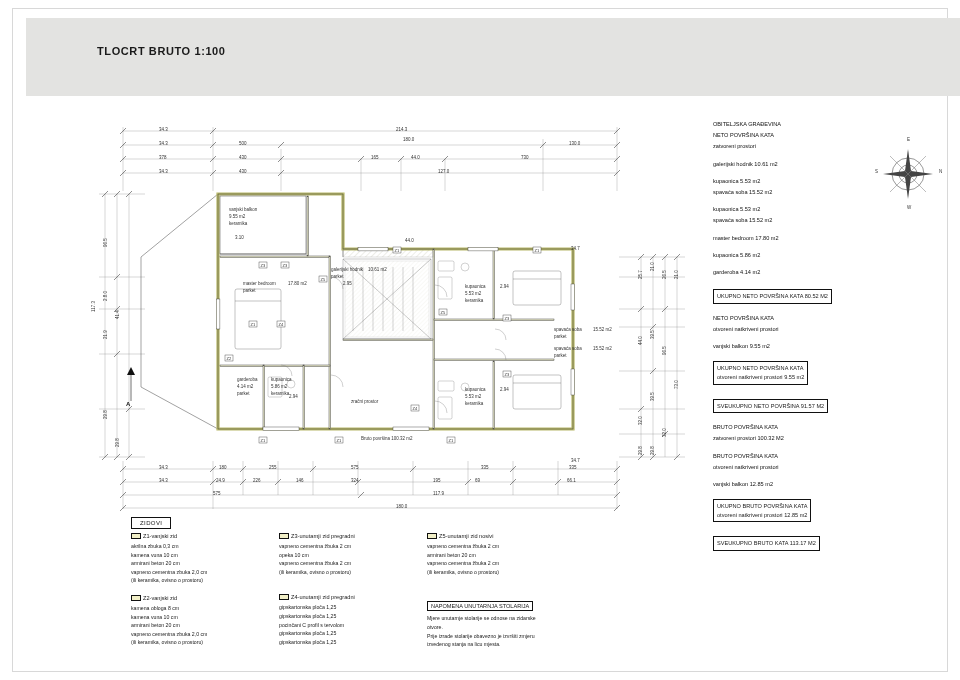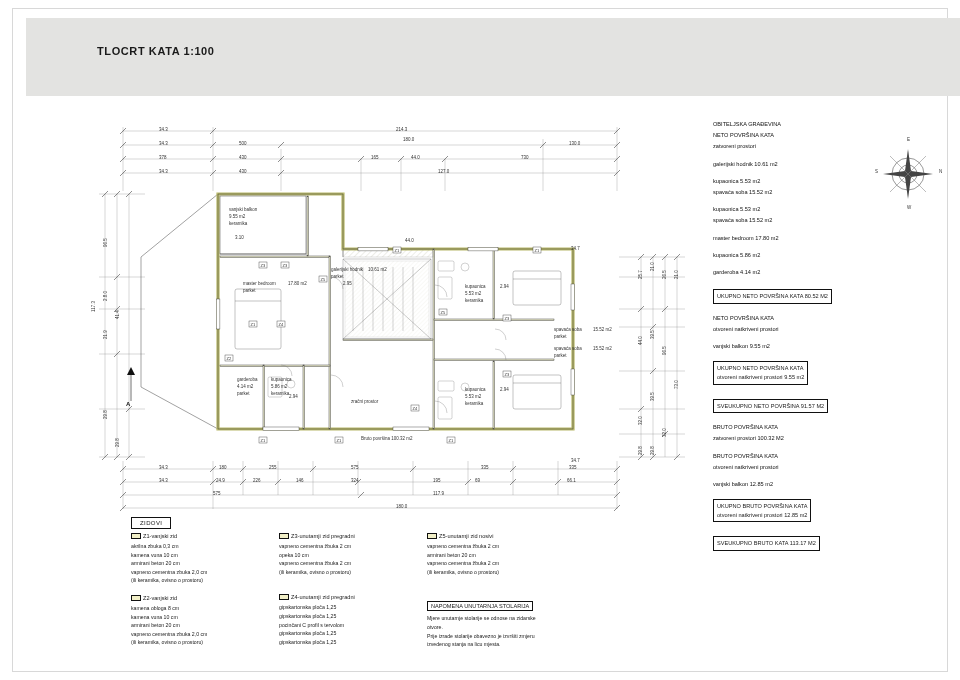--- a/index.html
+++ b/index.html
@@ -66,21 +66,21 @@
   .napomena-title {
     border:1px solid #111; display:inline-block;
     padding:1px 3px; font-size:5.6px; margin-bottom:3px;
   }
 </style>
 </head>
 <body>
 
 <div class="sheet">
   <div class="title-band"></div>
-  <div class="title-text">TLOCRT KATA  1:100</div>
+  <div class="title-text">TLOCRT BRUTO  1:100</div>
 
   <svg id="plan" viewBox="0 0 936 664">
     <defs>
       <pattern id="hatch" width="4" height="4" patternTransform="rotate(45)" patternUnits="userSpaceOnUse">
         <line x1="0" y1="0" x2="0" y2="4" stroke="#9a9a7a" stroke-width="0.6"></line>
       </pattern>
       <pattern id="hatch2" width="3" height="3" patternTransform="rotate(45)" patternUnits="userSpaceOnUse">
         <line x1="0" y1="0" x2="0" y2="3" stroke="#bdbd9a" stroke-width="0.5"></line>
       </pattern>
       <marker id="tick" markerWidth="8" markerHeight="8" refX="4" refY="4" orient="auto">

